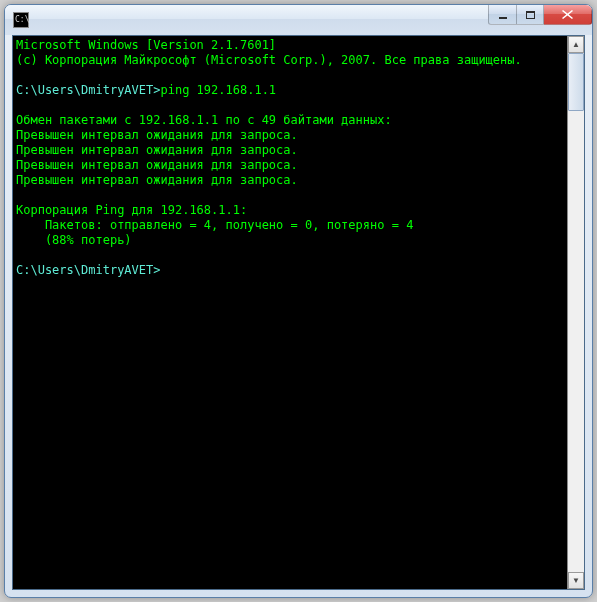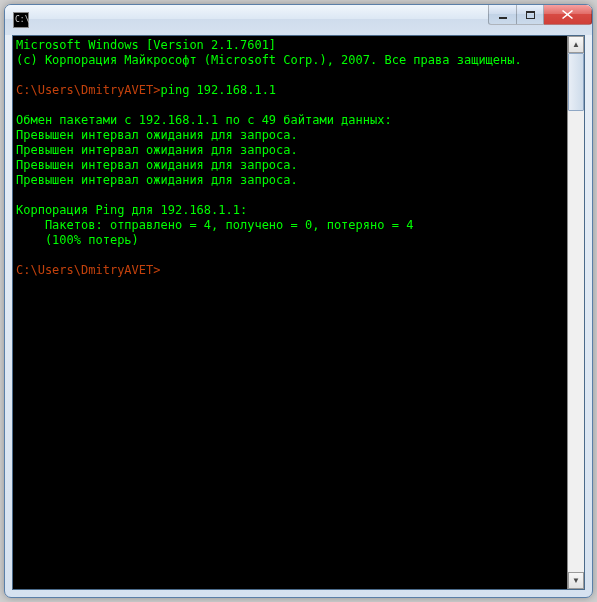--- a/index.html
+++ b/index.html
@@ -97,21 +97,21 @@
   .terminal {
     flex: 1;
     padding: 2px 3px;
     font-family: 'Lucida Console', Consolas, monospace;
     font-size: 12px;
     line-height: 15px;
     color: #00ff00;
     white-space: pre;
     overflow: hidden;
   }
-  .terminal .prompt { color: #c2410c; }
+  .terminal .prompt { color: #5eead4; }
   .scrollbar {
     width: 17px;
     background: #efefef;
     display: flex;
     flex-direction: column;
     border-left: 1px solid #888;
   }
   .sb-btn {
     height: 17px;
     background: linear-gradient(to bottom, #f7f7f7, #e2e2e2);
@@ -166,21 +166,21 @@
 <span class="prompt">C:\Users\DmitryAVET&gt;</span><span>ping 192.168.1.1</span>
 <span></span>
 <span>Обмен пакетами с 192.168.1.1 по с 49 байтами данных:</span>
 <span>Превышен интервал ожидания для запроса.</span>
 <span>Превышен интервал ожидания для запроса.</span>
 <span>Превышен интервал ожидания для запроса.</span>
 <span>Превышен интервал ожидания для запроса.</span>
 <span></span>
 <span>Корпорация Ping для 192.168.1.1:</span>
 <span>    Пакетов: отправлено = 4, получено = 0, потеряно = 4</span>
-<span>    (100% потерь)</span>
+<span>    (88% потерь)</span>
 <span></span>
 <span class="prompt">C:\Users\DmitryAVET&gt;</span><span></span></div>
 
     <div class="scrollbar">
       <div class="sb-btn">
         <span>▲</span>
       </div>
       <div class="sb-track">
         <div class="sb-thumb"></div>
       </div>

